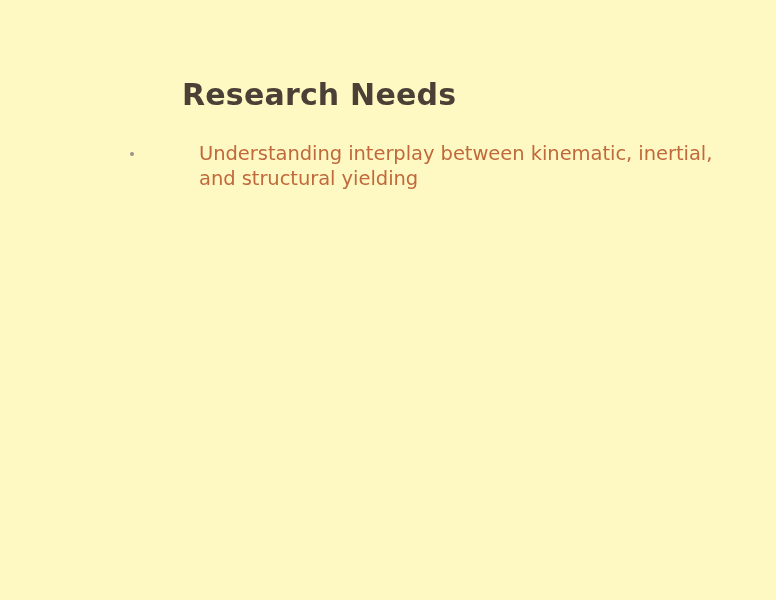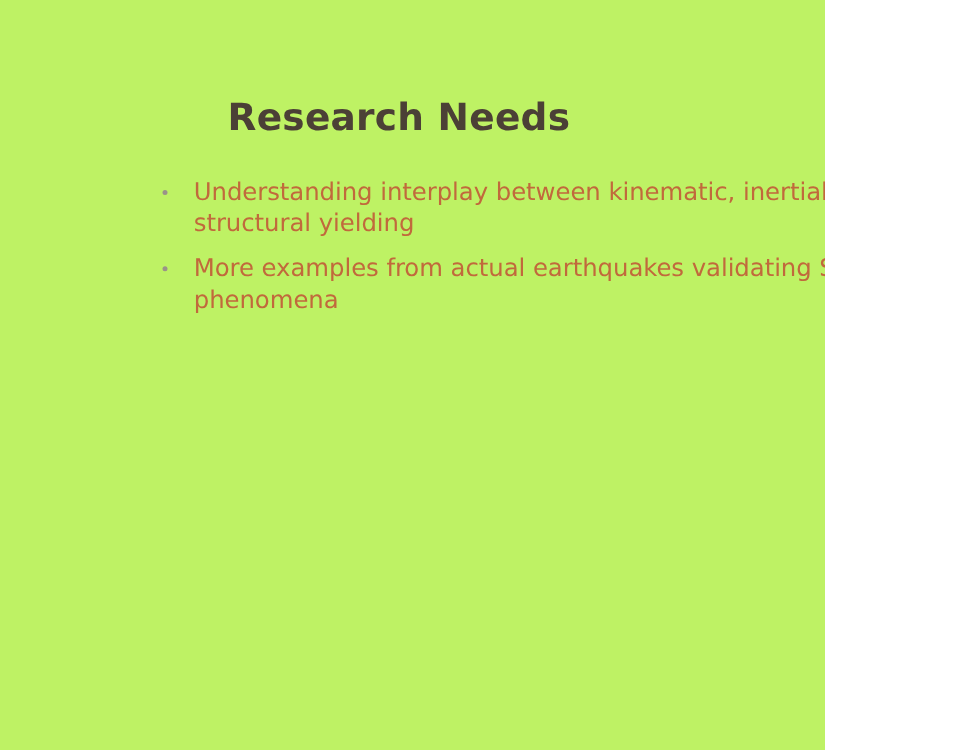--- a/index.html
+++ b/index.html
@@ -7,23 +7,23 @@
     padding: 0;
     background: #ffffff;
   }
 
   body {
     font-family: "DejaVu Sans", sans-serif;
   }
 
   .slide {
     position: relative;
-    width: 660px;
+    width: 776px;
     height: 600px;
-    background: #bef264;
+    background: #fef9c3;
     overflow: hidden;
     box-sizing: border-box;
   }
 
   .slide-title {
     position: absolute;
     left: 182px;
     top: 78px;
     margin: 0;
     font-family: "DejaVu Sans", sans-serif;
@@ -66,37 +66,34 @@
     left: 4px;
     top: 10px;
     width: 4px;
     height: 4px;
     background: #9a9389;
     border-radius: 50%;
   }
 
   .bullet-text {
     display: block;
+    margin-left: 44px;
   }
 </style>
 </head>
 <body>
 
 <div class="slide">
 
   <h1 class="slide-title">Research Needs</h1>
 
   <ul class="bullet-list">
 
     <li class="bullet-item">
       <span class="bullet-marker"></span>
       <span class="bullet-text">Understanding interplay between kinematic, inertial, and structural yielding</span>
     </li>
 
-    <li class="bullet-item">
-      <span class="bullet-marker"></span>
-      <span class="bullet-text">More examples from actual earthquakes validating SSI phenomena</span>
-    </li>
 
 
   </ul>
 
 </div>
 
 </body></html>

